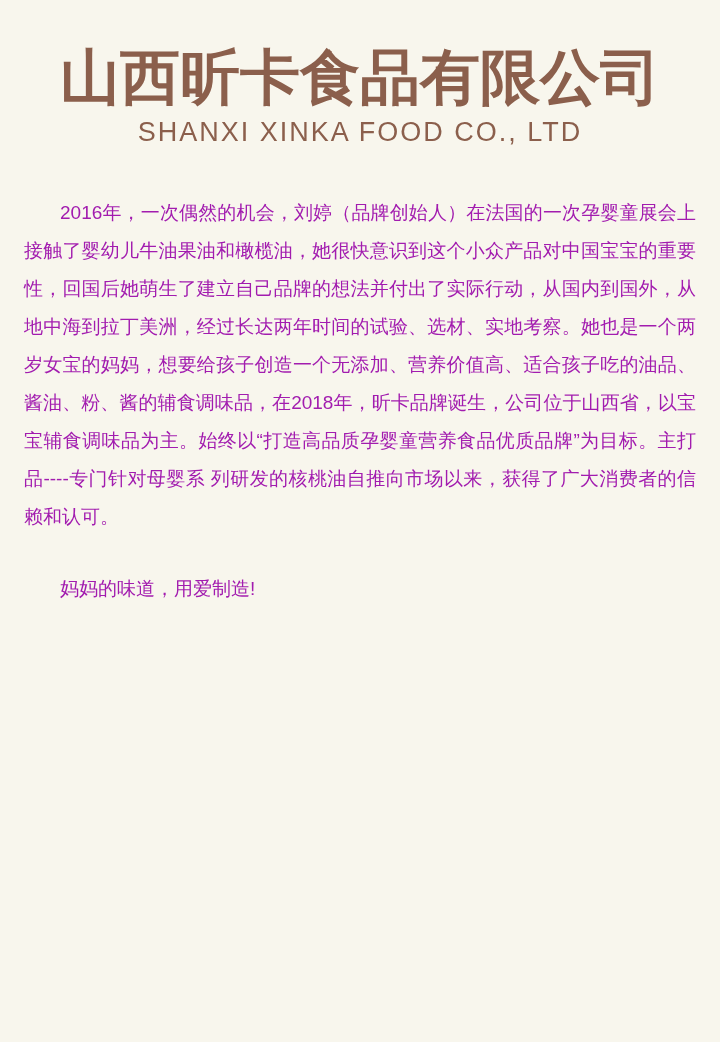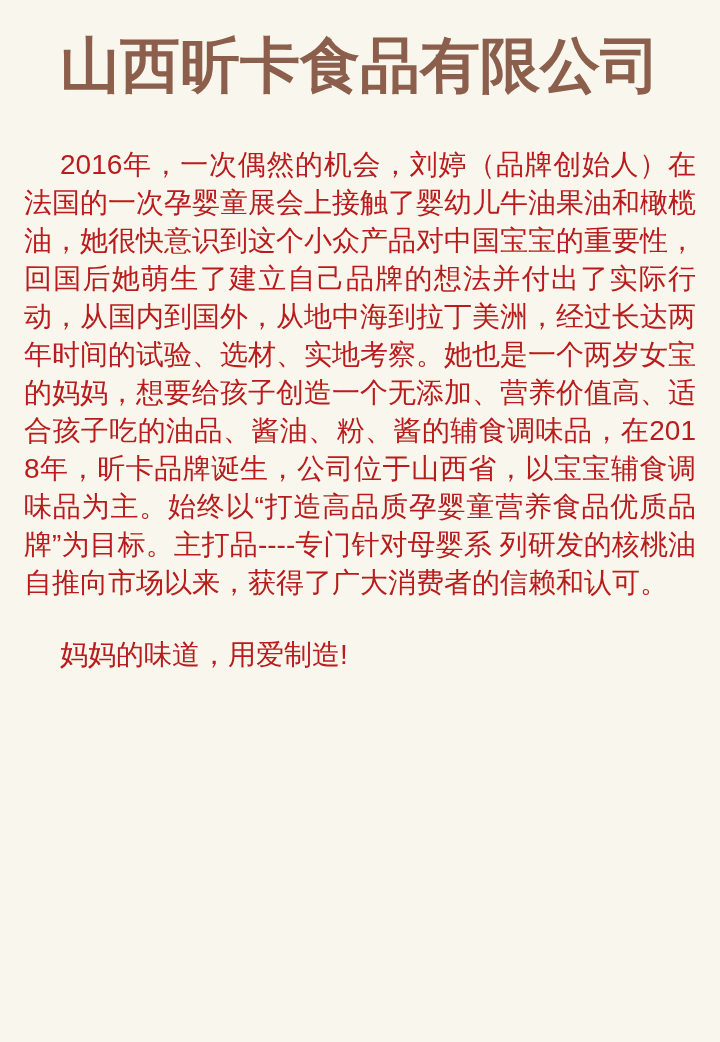--- a/index.html
+++ b/index.html
@@ -11,21 +11,21 @@
     background: #F8F6ED;
   }
   .page {
     position: relative;
     width: 720px;
     height: 1042px;
     background: #F8F6ED;
     overflow: hidden;
   }
   .company-header {
-    padding-top: 32px;
+    padding-top: 44px;
     text-align: center;
   }
   .company-title-cn {
     margin: 0;
     font-size: 60px;
     line-height: 68px;
     font-weight: bold;
     letter-spacing: 0px;
     color: #8B5F4C;
     font-family: "Liberation Sans", sans-serif;
@@ -33,40 +33,41 @@
   .company-title-en {
     margin-top: 4px;
     font-size: 27px;
     line-height: 32px;
     font-weight: normal;
     letter-spacing: 2px;
     color: #8B5F4C;
   }
   .brand-story {
     padding: 46px 24px 0 24px;
-    color: #b91c1c;
-    font-size: 28px;
+    color: #a21caf;
+    font-size: 19px;
     line-height: 38px;
     text-align: justify;
     text-justify: inter-ideograph;
   }
   .brand-story p {
     margin: 0 0 34px 0;
     text-indent: 36px;
     word-break: break-all;
   }
   .brand-story p:last-child {
     margin-bottom: 0;
   }
 </style>
 </head>
 <body>
 
 <div class="page">
   <header class="company-header">
     <h1 class="company-title-cn">山西昕卡食品有限公司</h1>
+    <div class="company-title-en">SHANXI XINKA FOOD CO., LTD</div>
   </header>
 
   <main class="brand-story">
     <p>2016年，一次偶然的机会，刘婷（品牌创始人）在法国的一次孕婴童展会上接触了婴幼儿牛油果油和橄榄油，她很快意识到这个小众产品对中国宝宝的重要性，回国后她萌生了建立自己品牌的想法并付出了实际行动，从国内到国外，从地中海到拉丁美洲，经过长达两年时间的试验、选材、实地考察。她也是一个两岁女宝的妈妈，想要给孩子创造一个无添加、营养价值高、适合孩子吃的油品、酱油、粉、酱的辅食调味品，在2018年，昕卡品牌诞生，公司位于山西省，以宝宝辅食调味品为主。始终以“打造高品质孕婴童营养食品优质品牌”为目标。主打品----专门针对母婴系 列研发的核桃油自推向市场以来，获得了广大消费者的信赖和认可。</p>
     <p>妈妈的味道，用爱制造!</p>
   </main>
 </div>
 
 </body></html>

